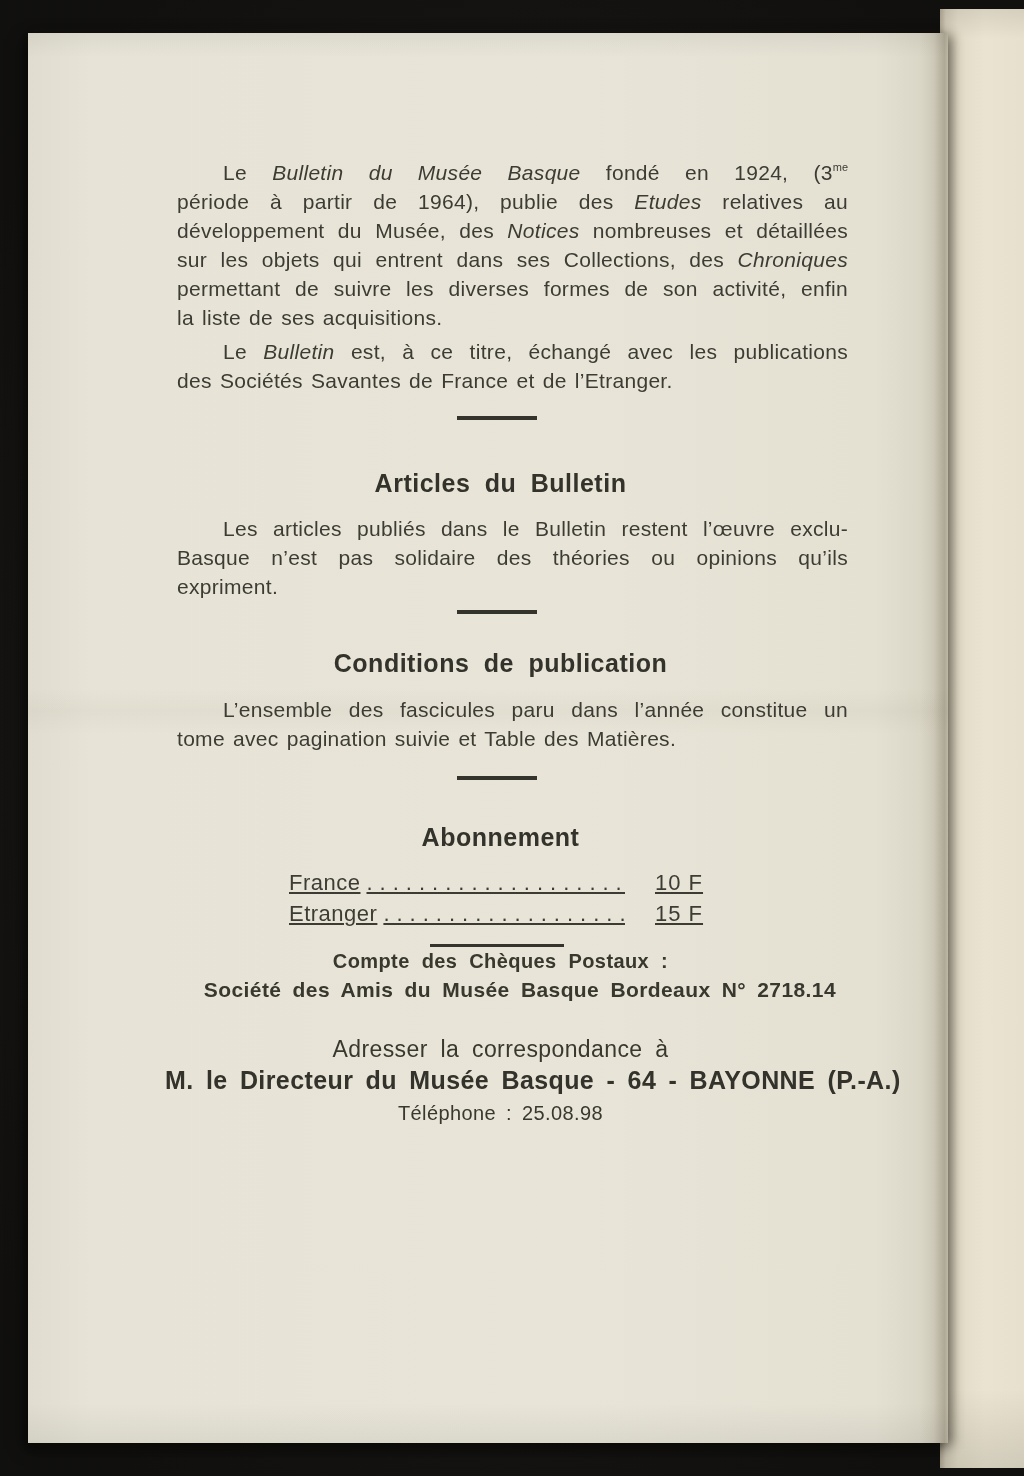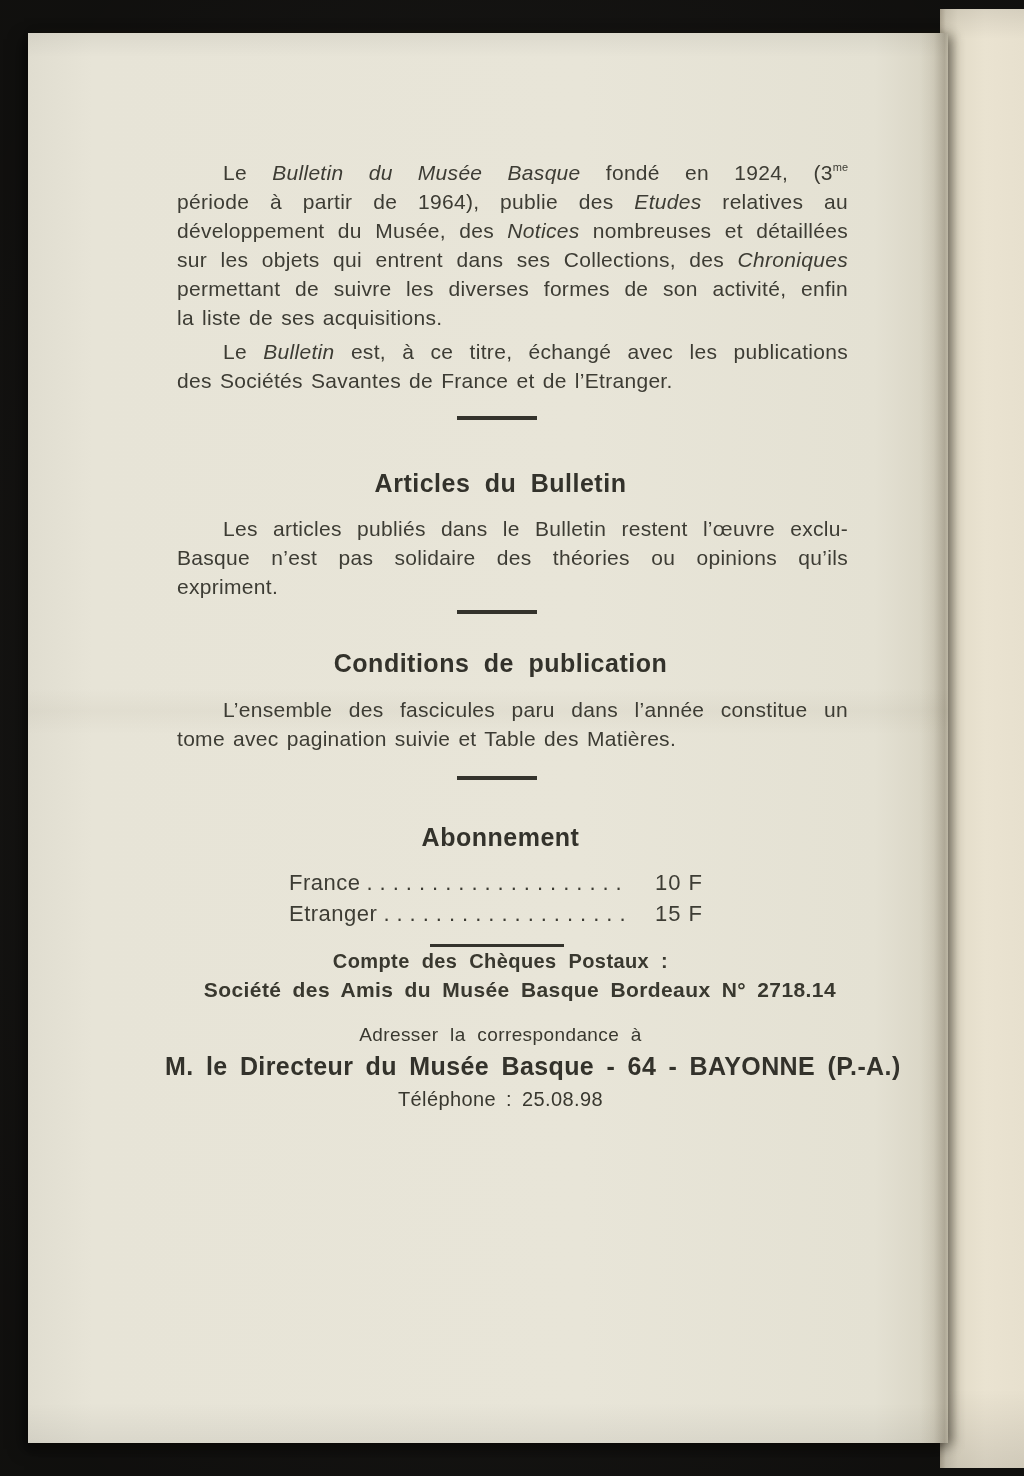--- a/index.html
+++ b/index.html
@@ -102,21 +102,21 @@
     letter-spacing: 0.5px;
     word-spacing: 7px;
     text-align: center;
     color: #33322b;
     transform: translateX(-12px);
   }
   .heading.h2 { margin-top: 34px; }
   .heading.h3 { margin-top: 42px; }
   .m-p4 { margin-top: 16px; }
   .m-p5 { margin-top: 17px; }
-  .abo { margin: 15px 8px 0 112px; width: 422px; }
+  .abo { margin: 15px 8px 0 112px; width: 422px; text-decoration: underline; }
   .abo-row {
     display: flex;
     align-items: baseline;
     font-size: 22px;
     line-height: 31px;
     letter-spacing: 0.5px;
     color: #3d3c34;
   }
   .abo-label { flex: 0 0 auto; }
   .abo-dots {
@@ -129,21 +129,21 @@
   }
   .abo-price { flex: 0 0 56px; text-align: left; letter-spacing: 1px; }
   .fline {
     text-align: center;
     white-space: nowrap;
     color: #39382f;
     transform: translateX(-12px);
   }
   .f1 { font-size: 20px; line-height: 28px; font-weight: 700; word-spacing: 6px; letter-spacing: 0.4px; }
   .f2 { font-size: 21px; line-height: 30px; font-weight: 700; word-spacing: 5px; letter-spacing: 0.4px; text-align: right; }
-  .f3 { margin-top: 15px; font-size: 19px; line-height: 30px; word-spacing: 6px; letter-spacing: 0.4px; }
+  .f3 { margin-top: 29px; font-size: 23px; line-height: 30px; word-spacing: 6px; letter-spacing: 0.4px; }
   .f4 { font-size: 25px; line-height: 33px; font-weight: 700; word-spacing: 5px; letter-spacing: 0.4px; color: #33322b; }
   .f5 { margin-top: 2px; font-size: 20px; line-height: 28px; word-spacing: 4px; letter-spacing: 0.4px; }
 </style>
 </head>
 <body>
 
 <div class="scene">
 
   <div class="page-next"></div>
 

